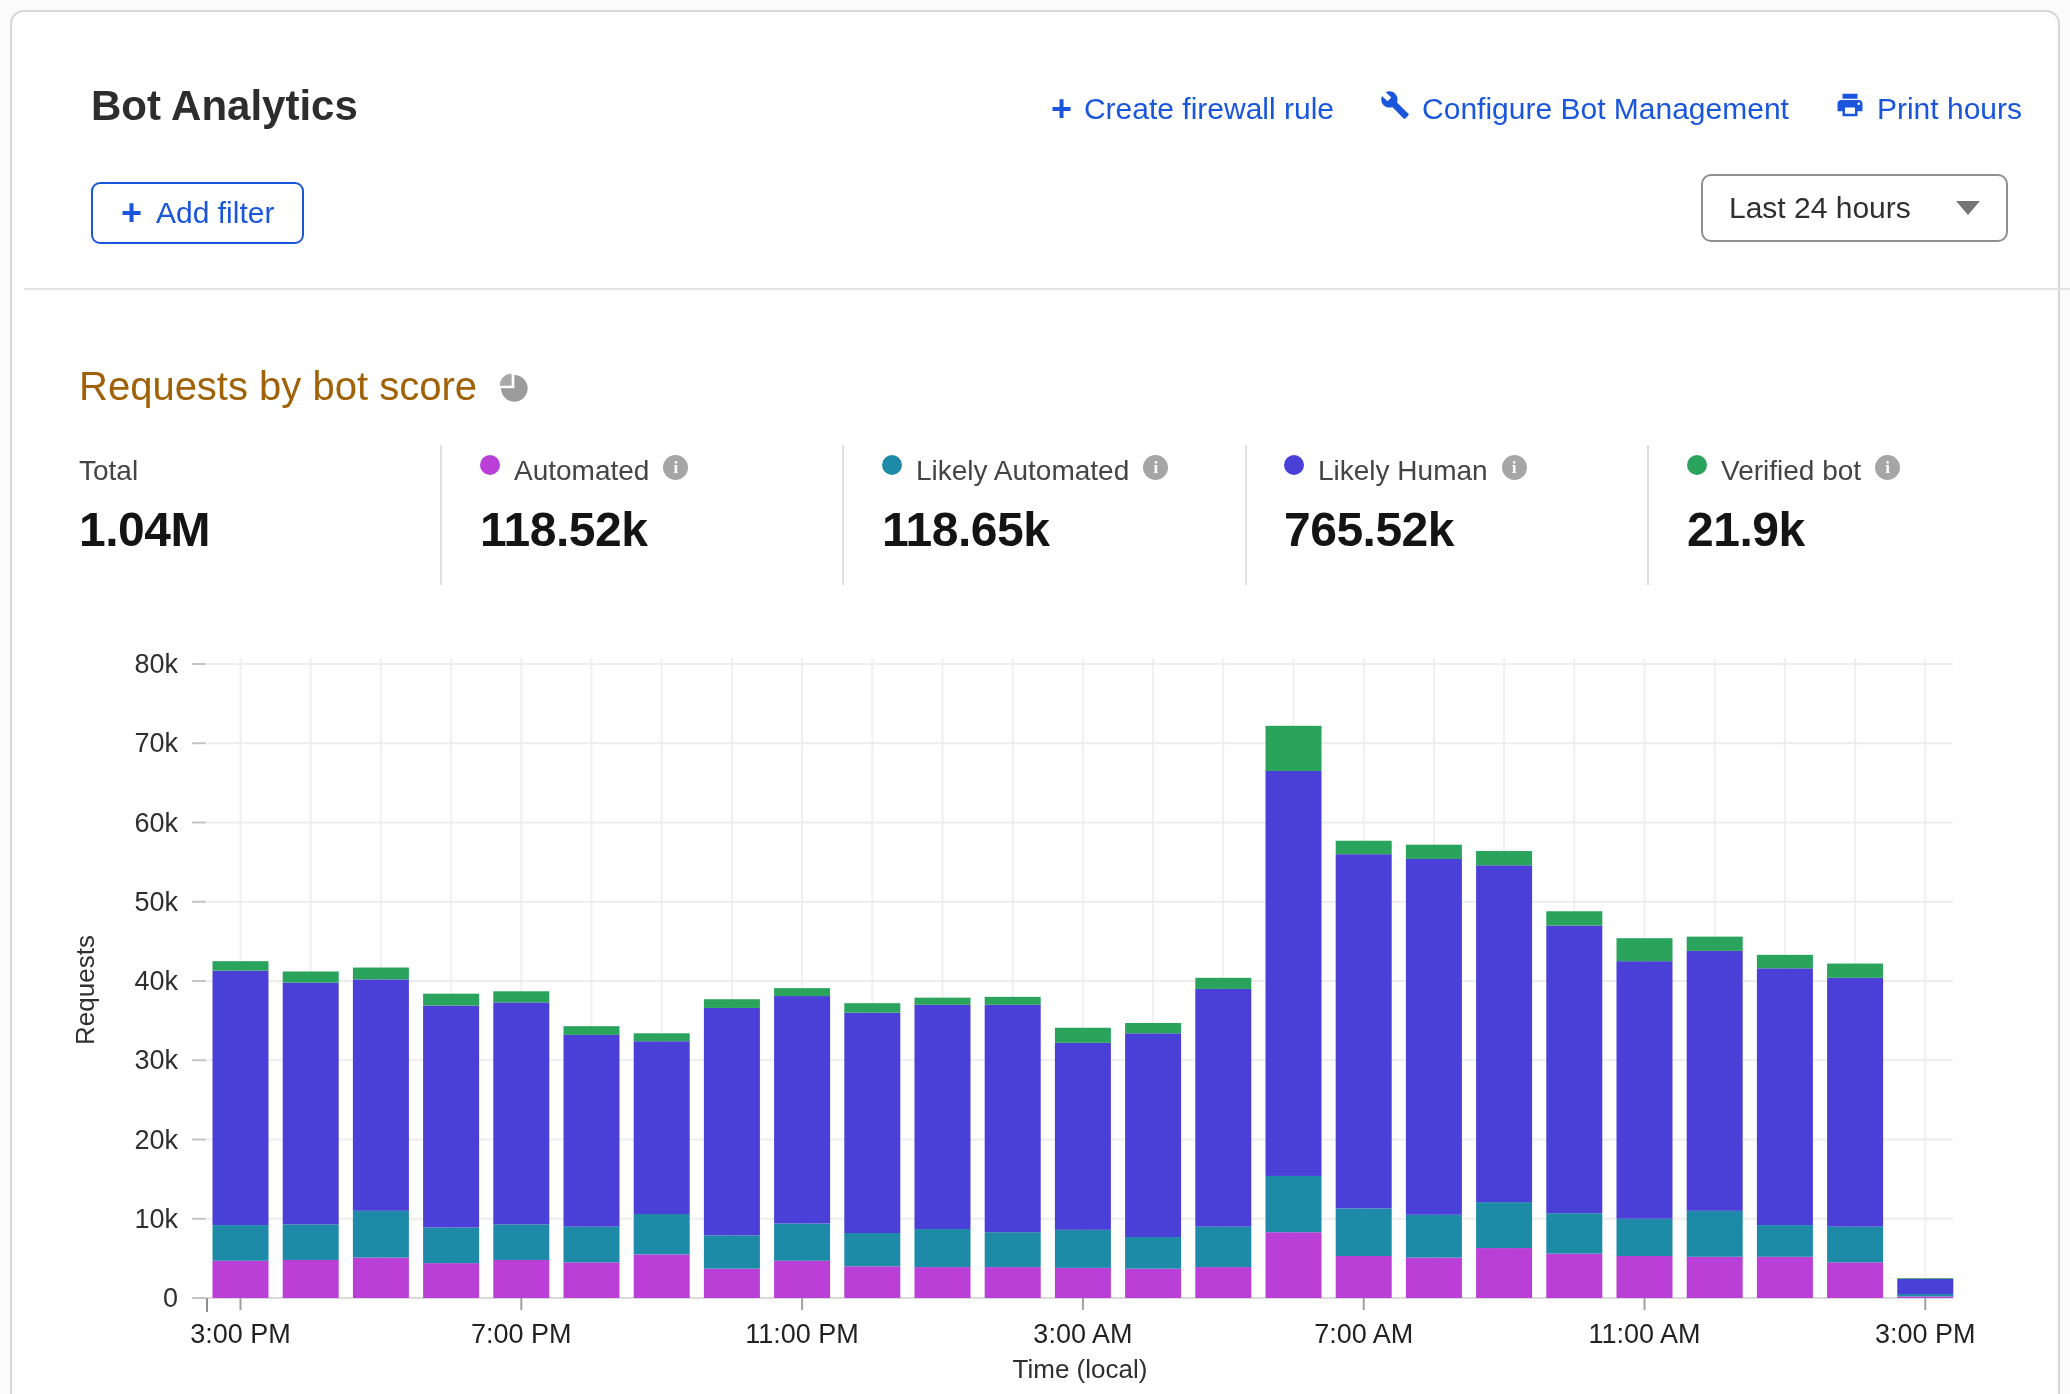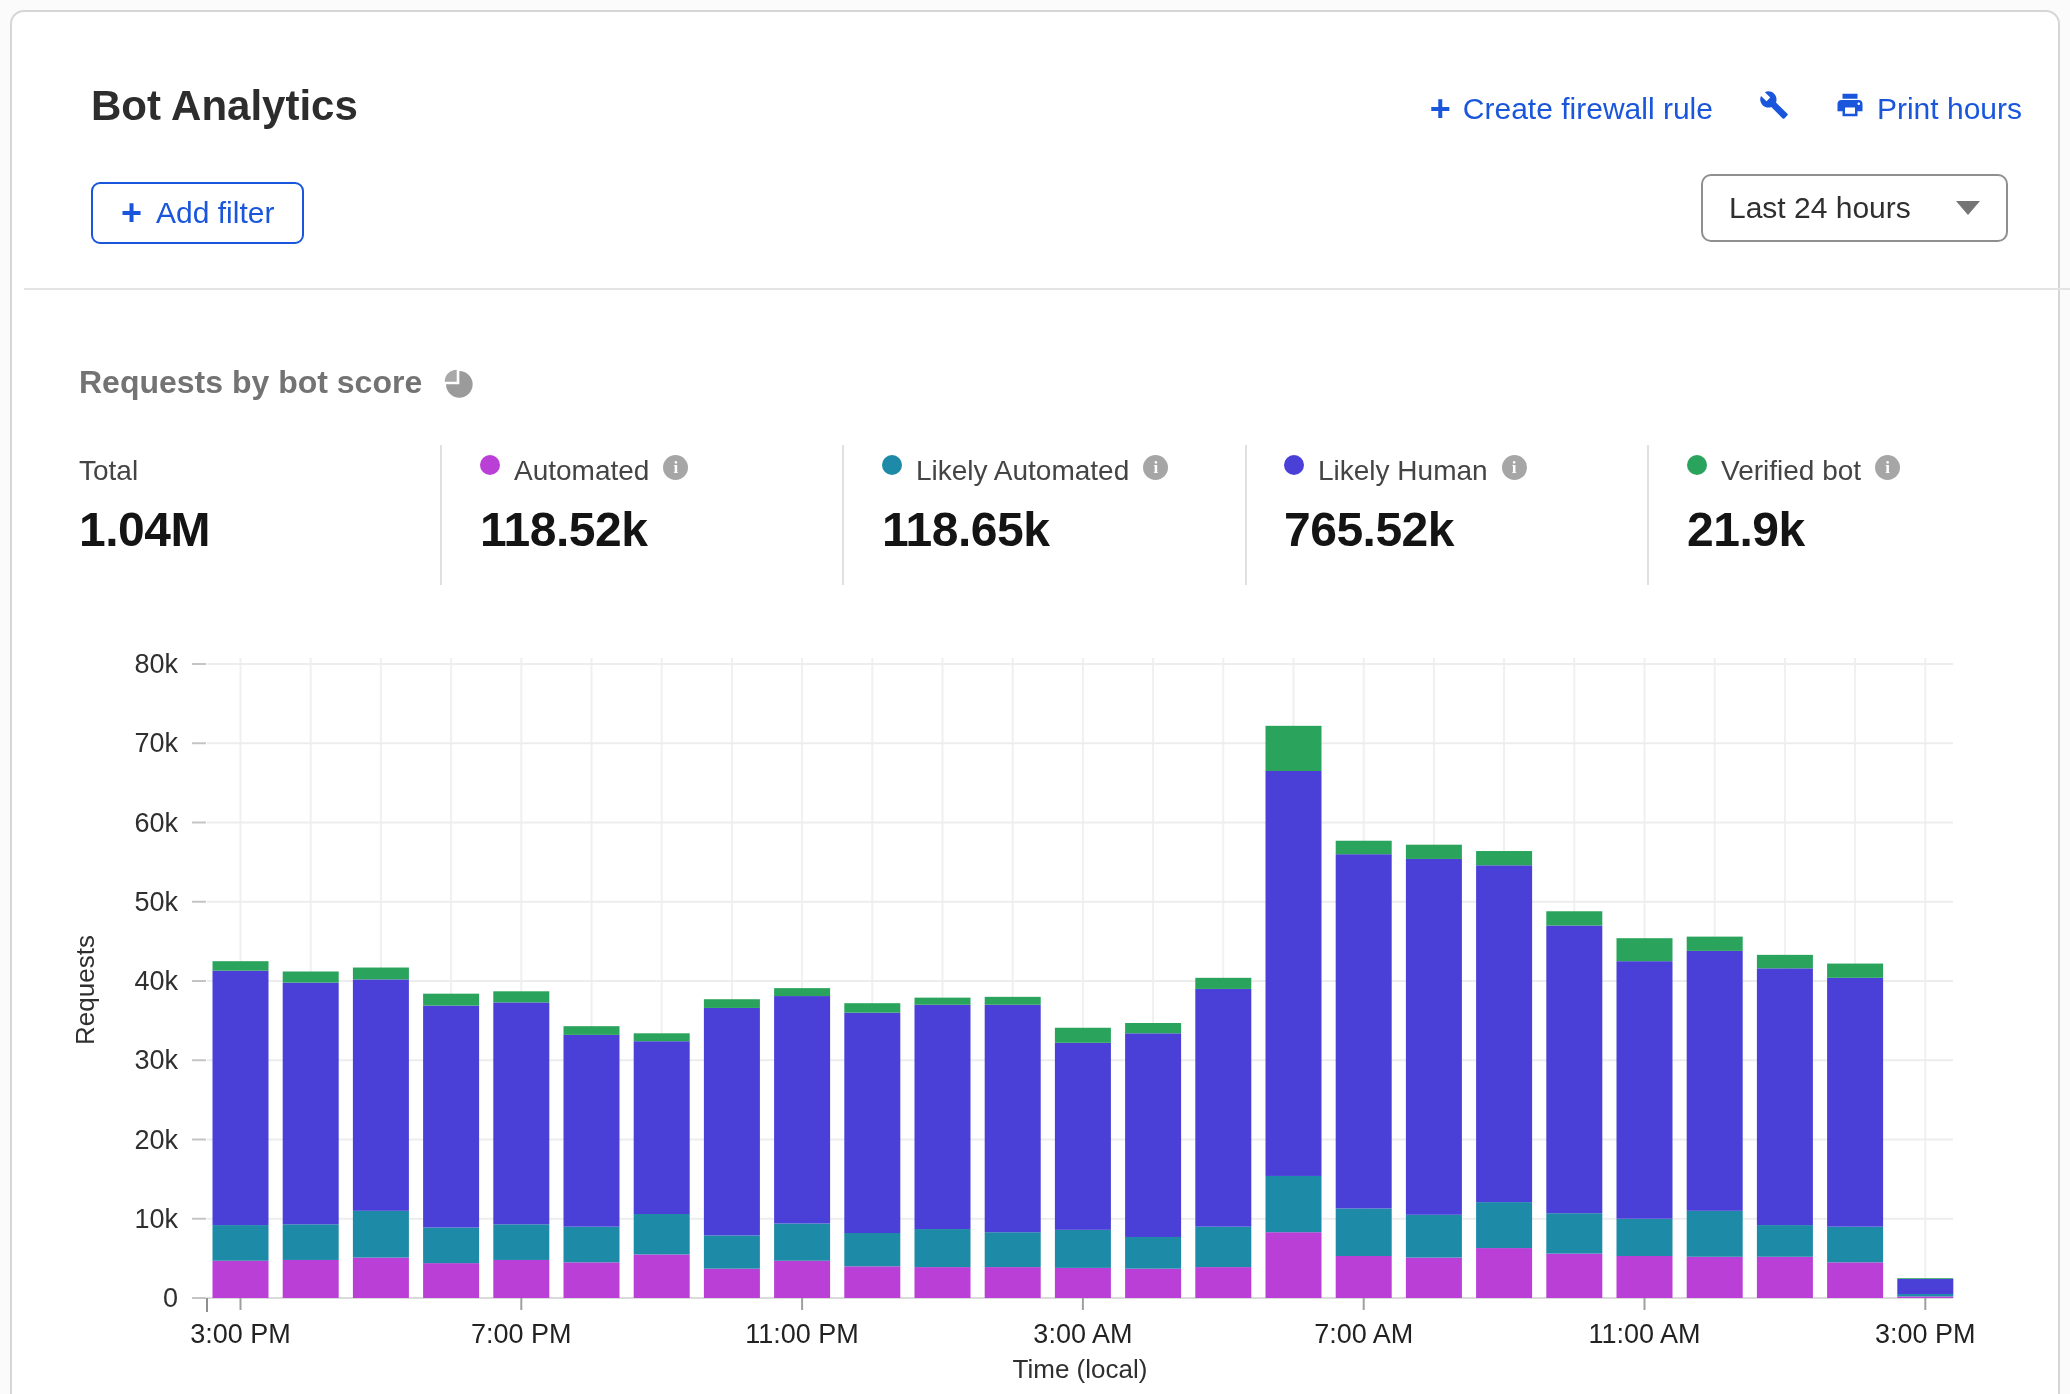--- a/index.html
+++ b/index.html
@@ -18,21 +18,21 @@
     font-size:30px;cursor:pointer;}
   .btn-add .plus{font-size:36px;font-weight:600;}
   .dropdown{position:absolute;left:1677px;top:162px;width:307px;height:68px;border:2px solid #8f8f8f;
     border-radius:10px;background:#fff;display:flex;align-items:center;justify-content:space-between;
     padding:0 26px;box-sizing:border-box;cursor:pointer;text-align:right;}
   .dropdown .dd-label{font-size:30px;color:#2f2f2f;}
   .caret{width:0;height:0;border-left:12px solid transparent;border-right:12px solid transparent;
     border-top:14px solid #757575;}
   
   .section-title-row{position:absolute;left:67px;top:352px;display:flex;align-items:center;gap:20px;}
-  .section-title{font-size:32px;font-weight:700;color:#737373;}
+  .section-title{font-size:40px;font-weight:400;color:#a16207;}
   .pie-ico svg{width:32px;height:32px;display:block;}
   
   .stat{position:absolute;top:443px;width:360px;}
   .stat .lrow{display:flex;align-items:flex-start;gap:14px;height:32px;}
   .dot{width:20px;height:20px;border-radius:50%;flex:0 0 auto;}
   .stat .lbl{font-size:28px;color:#444;}
   .info{width:25px;height:25px;border-radius:50%;background:#a6a6a6;color:#fff;font-size:17px;
     font-weight:700;display:flex;align-items:center;justify-content:center;flex:0 0 auto;cursor:pointer;
     font-family:"Liberation Serif","DejaVu Serif",serif;}
   .stat .val{margin-top:15px;font-size:48px;font-weight:700;color:#141414;letter-spacing:-0.5px;}
@@ -51,20 +51,21 @@
 
     <div class="actions">
       <a class="action-link">
         <span class="plus">+</span>
         <span>Create firewall rule</span>
       </a>
       <a class="action-link">
         <span><svg viewBox="0 0 24 24">
               <path d="M22.7 19l-9.1-9.1c.9-2.3.4-5-1.5-6.9-2-2-5-2.4-7.4-1.3L9 6 6 9 1.6 4.7C.4 7.1.9 10.1 2.9 12.1c1.9 1.9 4.6 2.4 6.9 1.5l9.1 9.1c.4.4 1 .4 1.4 0l2.3-2.3c.5-.4.5-1.1.1-1.4z"></path>
             </svg></span>
+        <span>Configure Bot Management</span>
       </a>
       <a class="action-link">
         <span><svg viewBox="0 0 24 24">
               <path d="M19 8H5c-1.66 0-3 1.34-3 3v6h4v4h12v-4h4v-6c0-1.66-1.34-3-3-3zm-3 11H8v-5h8v5zm3-7c-.55 0-1-.45-1-1s.45-1 1-1 1 .45 1 1-.45 1-1 1zm-1-9H6v4h12V3z"></path>
             </svg></span>
         <span>Print hours</span>
       </a>
     </div>
 
     <button class="btn-add">

